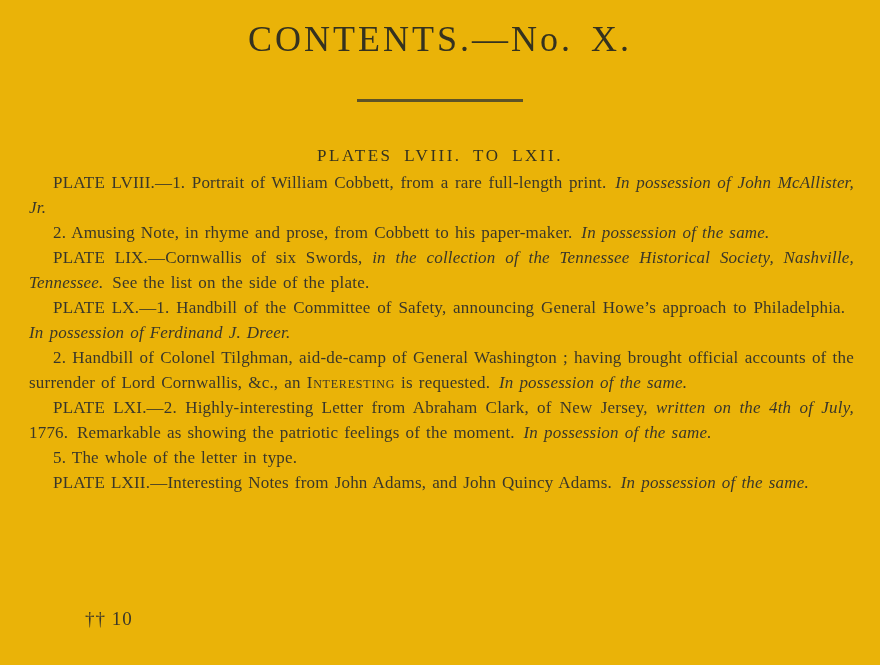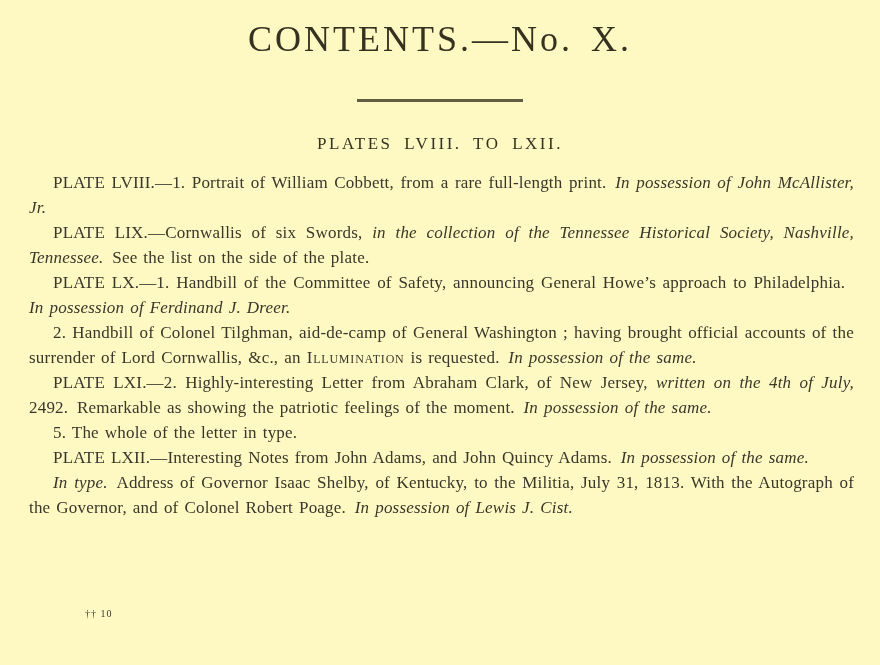--- a/index.html
+++ b/index.html
@@ -8,42 +8,42 @@
     height: 665px;
     background: #FCF8E6;
     overflow: hidden;
     font-family: "Liberation Serif", "DejaVu Serif", serif;
     color: #3A372A;
   }
   .page {
     position: relative;
     width: 880px;
     height: 665px;
-    background: #fef9c3;
+    background: #eab308;
   }
   .doc-title {
     margin: 0;
     padding-top: 18px;
     text-align: center;
     font-size: 36px;
     font-weight: normal;
     letter-spacing: 3px;
     word-spacing: 6px;
     color: #35321F;
   }
   .title-rule {
     width: 166px;
     height: 0;
     border: none;
     border-top: 3px solid #45422D;
     margin: 39px auto 0 auto;
     opacity: 0.85;
   }
   .section-heading {
-    margin: 0;
+    margin: 12px;
     padding-top: 32px;
     text-align: center;
     font-size: 17px;
     font-weight: normal;
     letter-spacing: 2.5px;
     word-spacing: 5px;
     color: #35321F;
   }
   .contents-body {
     position: absolute;
@@ -60,36 +60,36 @@
     letter-spacing: 0.2px;
     word-spacing: 1.5px;
   }
   .seg-normal { font-style: normal; }
   .seg-italic { font-style: italic; }
   .seg-smallcaps { font-variant: small-caps; letter-spacing: 0.8px; }
   .signature-mark {
     position: absolute;
     left: 85px;
     top: 608px;
-    font-size: 10px;
+    font-size: 19px;
     letter-spacing: 1px;
     color: #3A372A;
   }
 </style>
 </head>
 <body style="background: rgb(252, 248, 230); color: rgb(58, 55, 42);">
 
 <div class="page">
   <h1 class="doc-title">CONTENTS.—No. X.</h1>
   <hr class="title-rule">
   <h2 class="section-heading">PLATES LVIII. TO LXII.</h2>
   <div class="contents-body">
       <p class="toc-para"><span class="seg-normal">PLATE LVIII.—1. Portrait of William Cobbett, from a rare full-length print. </span><span class="seg-italic">In possession of John McAllister, Jr.</span></p>
+      <p class="toc-para"><span class="seg-normal">2. Amusing Note, in rhyme and prose, from Cobbett to his paper-maker. </span><span class="seg-italic">In possession of the same.</span></p>
       <p class="toc-para"><span class="seg-normal">PLATE LIX.—Cornwallis of six Swords, </span><span class="seg-italic">in the collection of the Tennessee Historical Society, Nashville, Tennessee.</span><span class="seg-normal"> See the list on the side of the plate.</span></p>
       <p class="toc-para"><span class="seg-normal">PLATE LX.—1. Handbill of the Committee of Safety, announcing General Howe’s approach to Philadelphia. </span><span class="seg-italic">In possession of Ferdinand J. Dreer.</span></p>
-      <p class="toc-para"><span class="seg-normal">2. Handbill of Colonel Tilghman, aid-de-camp of General Washington ; having brought official accounts of the surrender of Lord Cornwallis, &amp;c., an </span><span class="seg-smallcaps">Illumination</span><span class="seg-normal"> is requested. </span><span class="seg-italic">In possession of the same.</span></p>
-      <p class="toc-para"><span class="seg-normal">PLATE LXI.—2. Highly-interesting Letter from Abraham Clark, of New Jersey, </span><span class="seg-italic">written on the 4th of July,</span><span class="seg-normal"> 2492. Remarkable as showing the patriotic feelings of the moment. </span><span class="seg-italic">In possession of the same.</span></p>
+      <p class="toc-para"><span class="seg-normal">2. Handbill of Colonel Tilghman, aid-de-camp of General Washington ; having brought official accounts of the surrender of Lord Cornwallis, &amp;c., an </span><span class="seg-smallcaps">Interesting</span><span class="seg-normal"> is requested. </span><span class="seg-italic">In possession of the same.</span></p>
+      <p class="toc-para"><span class="seg-normal">PLATE LXI.—2. Highly-interesting Letter from Abraham Clark, of New Jersey, </span><span class="seg-italic">written on the 4th of July,</span><span class="seg-normal"> 1776. Remarkable as showing the patriotic feelings of the moment. </span><span class="seg-italic">In possession of the same.</span></p>
       <p class="toc-para"><span class="seg-normal">5. The whole of the letter in type.</span></p>
       <p class="toc-para"><span class="seg-normal">PLATE LXII.—Interesting Notes from John Adams, and John Quincy Adams. </span><span class="seg-italic">In possession of the same.</span></p>
-      <p class="toc-para"><span class="seg-italic">In type.</span><span class="seg-normal"> Address of Governor Isaac Shelby, of Kentucky, to the Militia, July 31, 1813. With the Autograph of the Governor, and of Colonel Robert Poage. </span><span class="seg-italic">In possession of Lewis J. Cist.</span></p>
     </div>
   <div class="signature-mark">†† 10</div>
 </div>
 
 </body></html>

